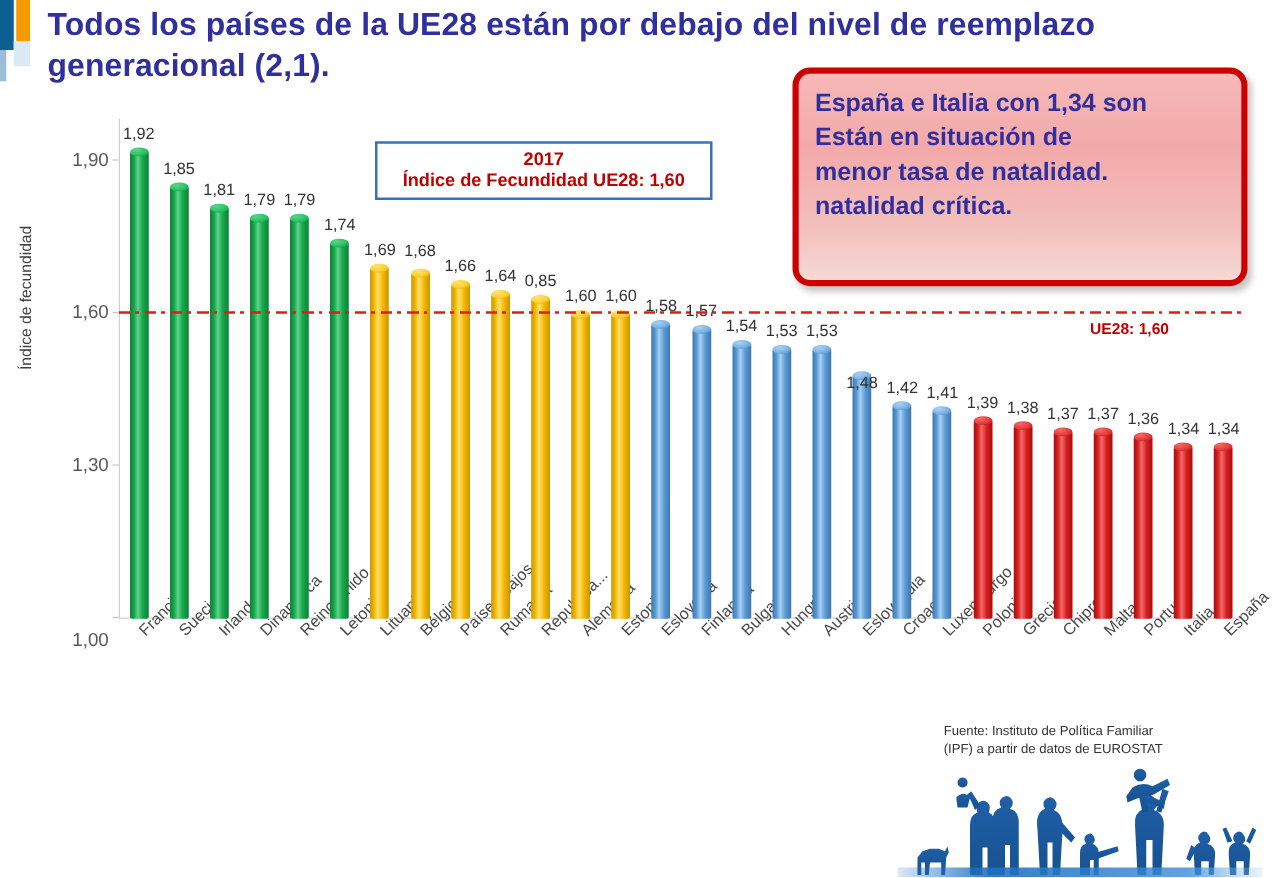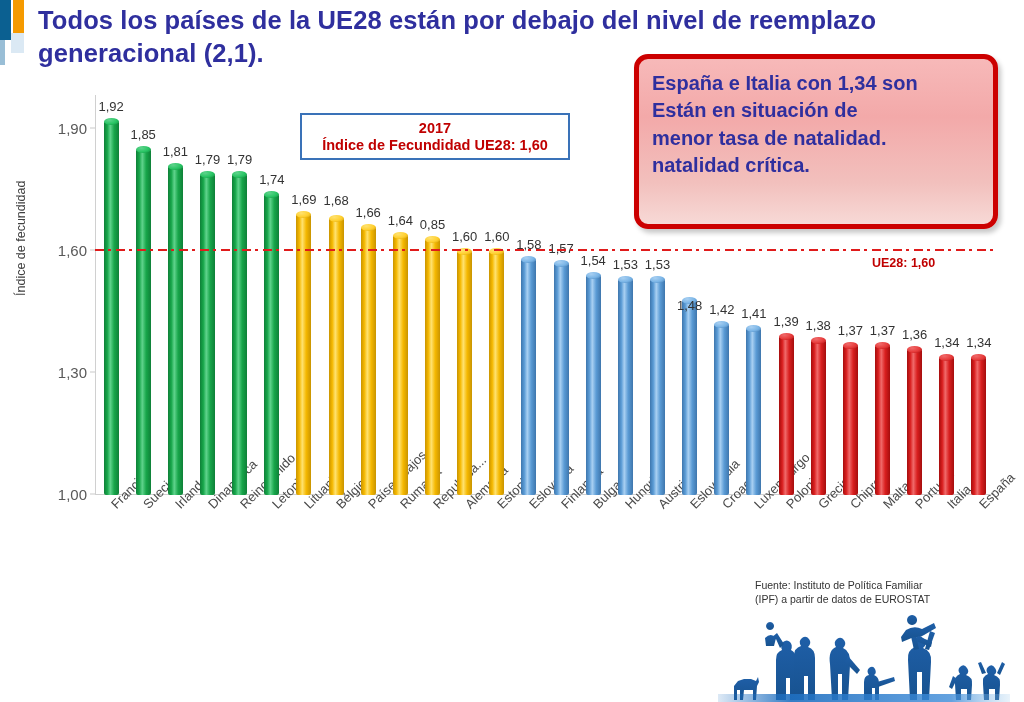--- a/index.html
+++ b/index.html
@@ -345,21 +345,21 @@
       </div>
       <div class="bar-val" style="left: 851.786px; top: 239.733px; transform: translateX(-50%);">1,34</div>
       <div class="cat-lbl" style="left: 848.786px; top: 406px;">Italia</div>
       <div class="bar-wrap" style="left: 876.429px; width: 15px; height: 138.267px;">
         <div class="bar" style="height: 100%; background: linear-gradient(to right, rgb(165, 13, 13) 0%, rgb(217, 31, 31) 22%, rgb(240, 106, 106) 42%, rgb(217, 31, 31) 68%, rgb(165, 13, 13) 100%);">
           <div class="bar-cap" style="background: radial-gradient(at 35% 30%, rgb(240, 106, 106) 0%, rgb(230, 58, 58) 55%, rgb(165, 13, 13) 100%);"></div>
         </div>
       </div>
       <div class="bar-val" style="left: 883.929px; top: 239.733px; transform: translateX(-50%);">1,34</div>
       <div class="cat-lbl" style="left: 880.929px; top: 406px;">España</div>
-      <div class="ytick" style="top: 399px;">1,00</div>
+      <div class="ytick" style="top: 417px;">1,00</div>
       <div class="ytick-mark" style="top: 399px;"></div>
       <div class="ytick" style="top: 277px;">1,30</div>
       <div class="ytick-mark" style="top: 277px;"></div>
       <div class="ytick" style="top: 155px;">1,60</div>
       <div class="ytick-mark" style="top: 155px;"></div>
       <div class="ytick" style="top: 33px;">1,90</div>
       <div class="ytick-mark" style="top: 33px;"></div>
     </div>
 
   <div class="refline-dot" style="top: 249px;"></div>

